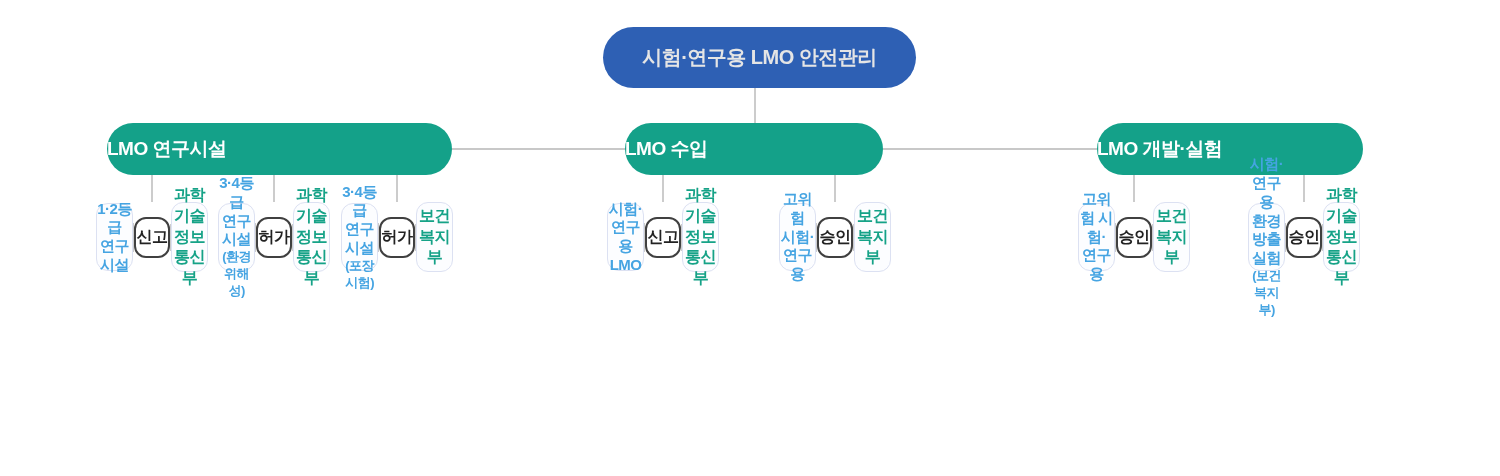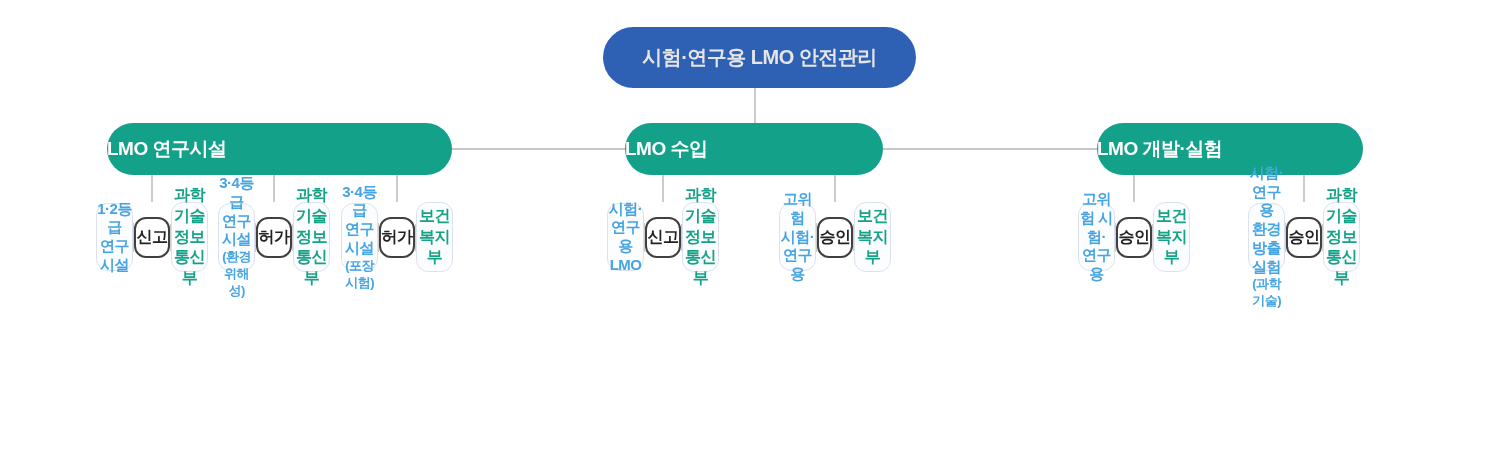--- a/index.html
+++ b/index.html
@@ -238,21 +238,21 @@
     <div class="vseg seg2"></div>
     <div class="bx authority">
       <span>보건복지부</span>
     </div>
   </div>
 
   <div class="col c7">
     <div class="bx facility">
       <span>시험·연구용
 환경방출실험</span>
-      <span class="sub">(과학기술)</span>
+      <span class="sub">(보건복지부)</span>
     </div>
     <div class="vseg seg1"></div>
     <div class="bx action">
       <span>승인</span>
     </div>
     <div class="vseg seg2"></div>
     <div class="bx authority">
       <span>과학기술
 정보통신부</span>
     </div>

